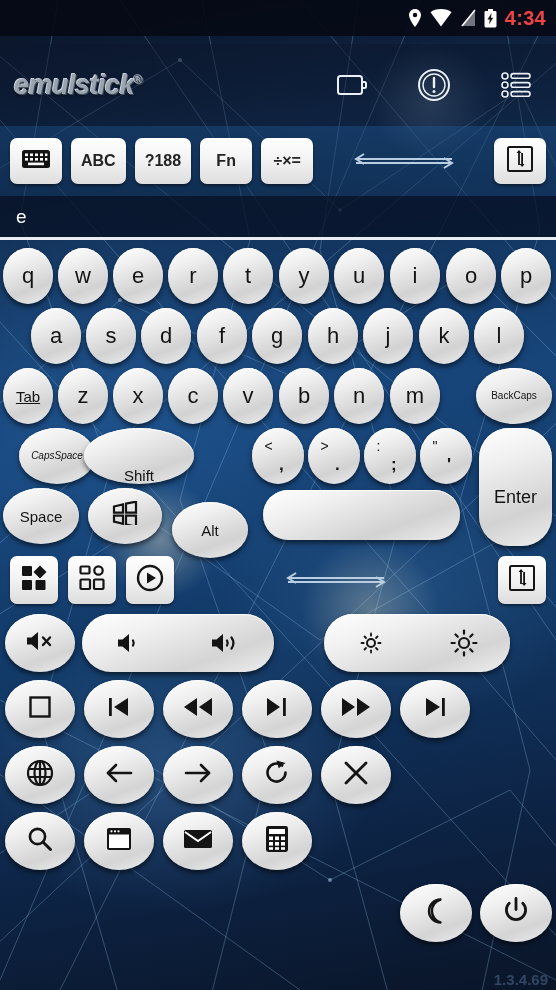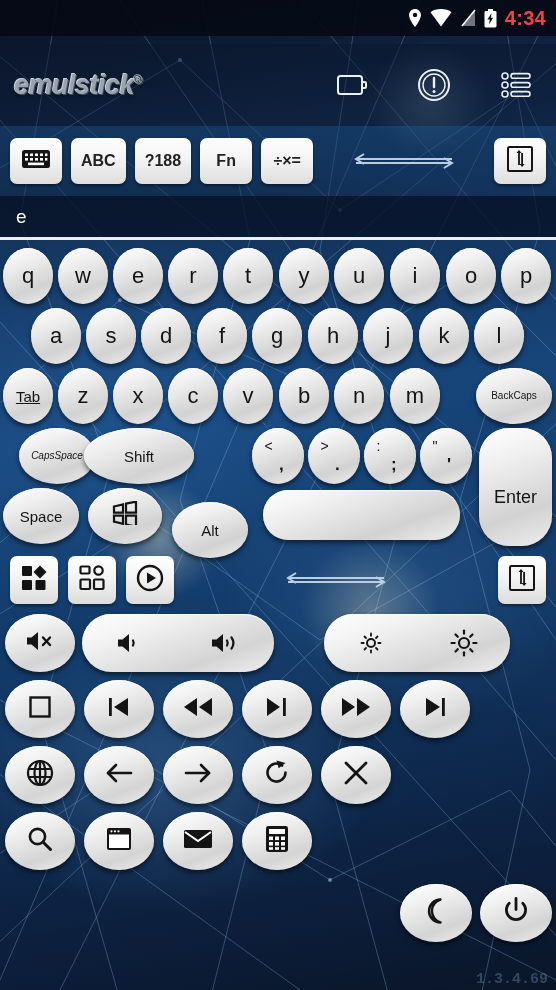--- a/index.html
+++ b/index.html
@@ -116,21 +116,21 @@
   
   .ctrlrow { position: relative; height: 66px; z-index:4; }
   .cbtn {
     position: absolute;
     background: linear-gradient(160deg, #ffffff 0%, #f1f1f1 30%, #d4d4d4 72%, #efefef 100%);
     box-shadow: 0 3px 5px rgba(0,0,0,0.55), inset 0 1px 1px rgba(255,255,255,0.9);
     display:flex; align-items:center; justify-content:center; cursor:pointer;
     border-radius: 50%;
   }
   .cbtn.pill { border-radius: 30px; justify-content: space-around; }
-  .ver { position:absolute; right:8px; bottom:2px; font-size:15px; color:rgba(120,160,200,0.35); font-weight:bold; z-index:3;font-family:Liberation Mono, monospace; }
+  .ver { position:absolute; right:8px; bottom:2px; font-size:15px; color:rgba(120,160,200,0.35); font-weight:bold; z-index:3; }
 </style>
 </head>
 <body>
 
 <div id="app">
 
   <svg class="net" viewBox="0 0 556 990" preserveAspectRatio="none">
     <g stroke="rgba(150,200,235,0.30)" stroke-width="1" fill="none">
       <path d="M-20 180 L180 60 L340 210 L520 90 L600 260"></path>
       <path d="M-20 420 L120 300 L300 380 L470 270 L600 400"></path>
@@ -379,21 +379,21 @@
         <span>Back</span>
         <span>Caps</span>
       </div>
     </div>
 
     <div class="krow">
       <div class="key oval two" style="left:19px;top:0;width:76px;height:56px;font-style:italic;">
         <span>Caps</span>
         <span>Space</span>
       </div>
-      <div class="key oval small" style="left:84px;top:0;width:110px;height:56px;">
+      <div class="key oval small" style="left:84px;top:0;width:110px;height:56px;align-items:flex-end;">
           <span>Shift</span>
         </div>
 
       <div class="key oval punct" style="left:252px;top:0;width:52px;height:56px;">
         <span class="punct-top">&lt;</span>
         <span class="punct-bot">,</span>
       </div>
       <div class="key oval punct" style="left:308px;top:0;width:52px;height:56px;">
         <span class="punct-top">&gt;</span>
         <span class="punct-bot">.</span>

